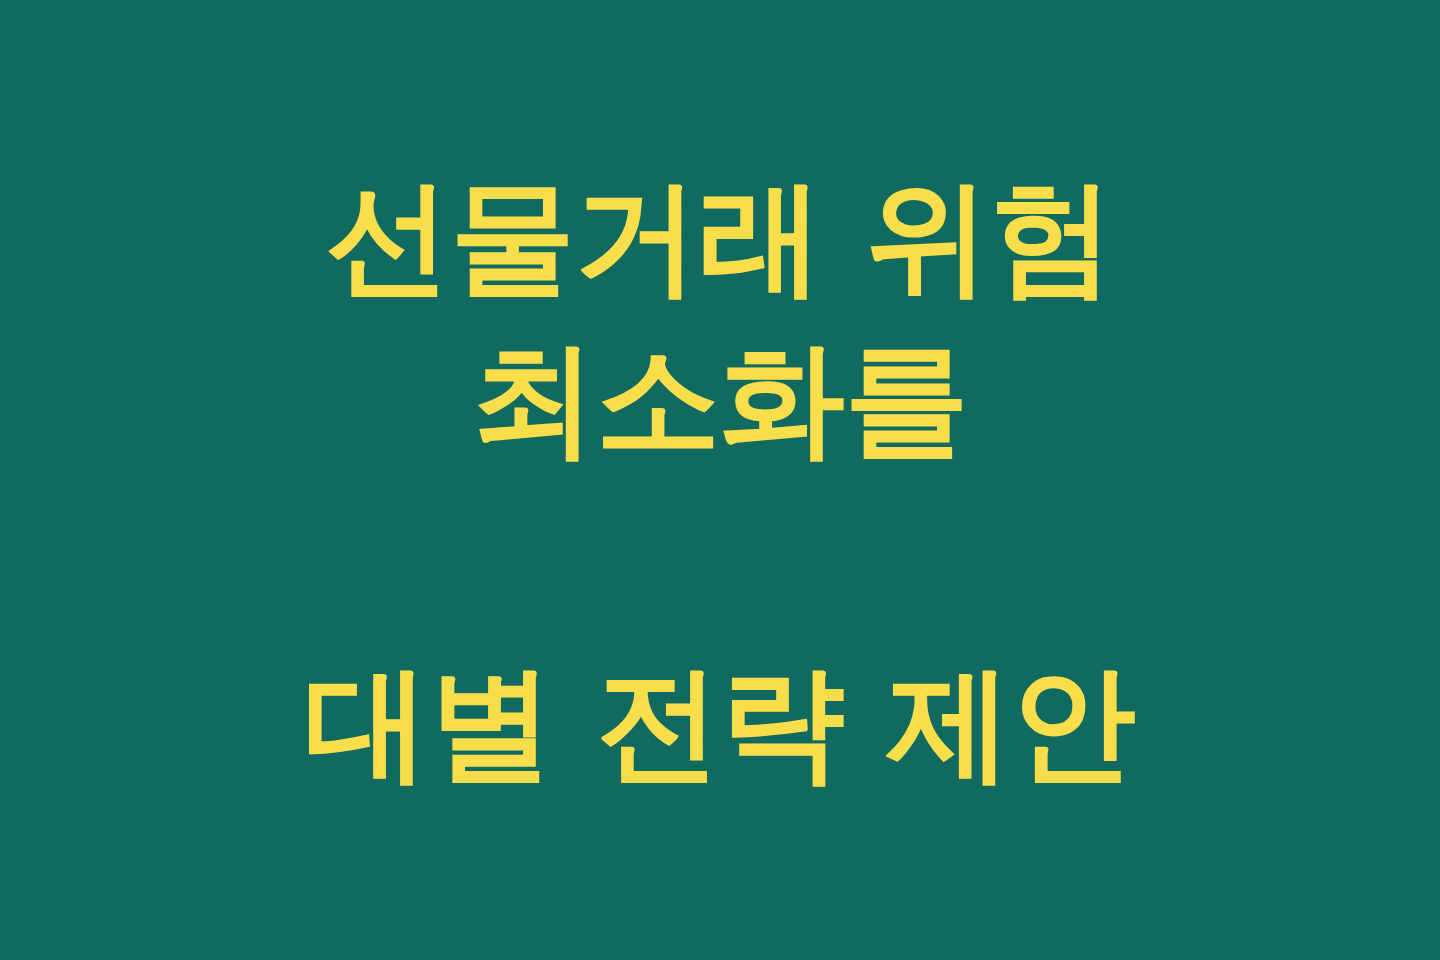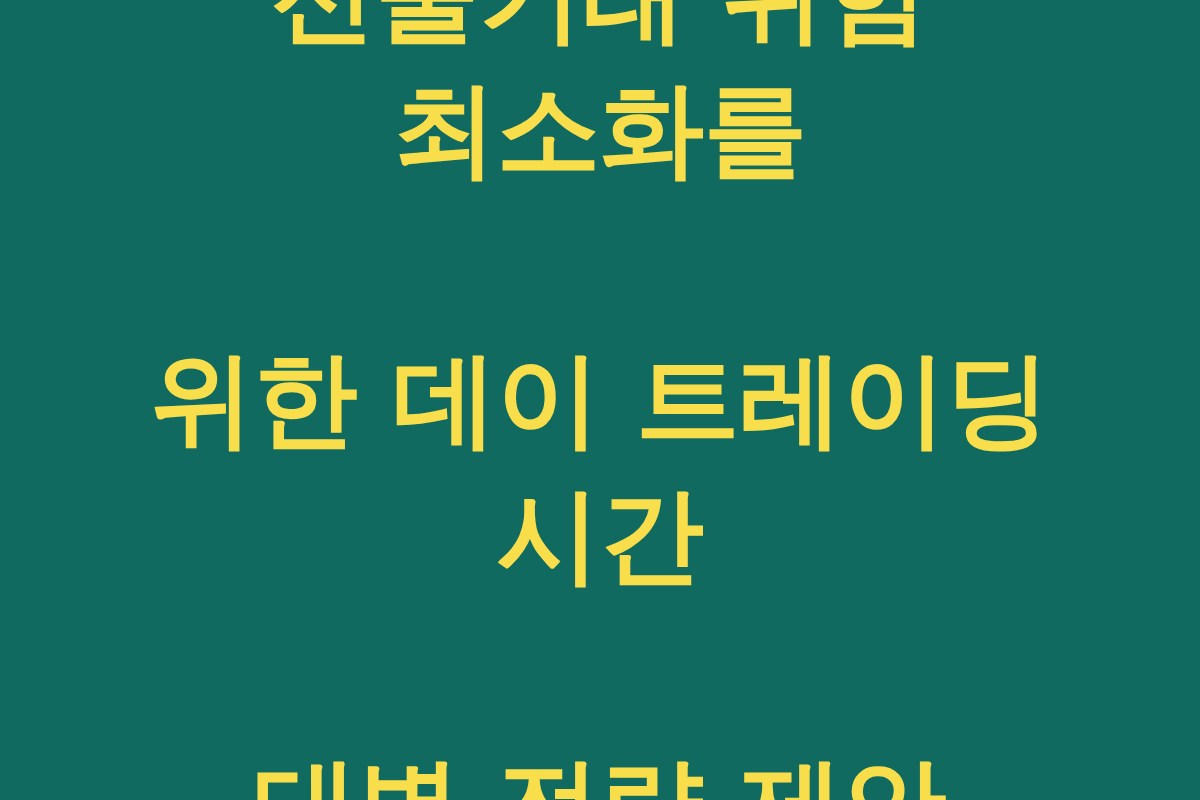--- a/index.html
+++ b/index.html
@@ -46,16 +46,15 @@
   .headline-line {
     display: block;
   }
 </style>
 </head>
 <body>
 
 <div id="banner" style="background-color: rgb(17, 106, 96);">
   <h1 id="headline" style="color: rgb(248, 222, 75);">
     <span class="headline-line">선물거래 위험 최소화를</span>
-    <span class="headline-line">위한 데이 트레이딩 시간</span>
     <span class="headline-line">대별 전략 제안</span>
   </h1>
 </div>
 
 </body></html>

